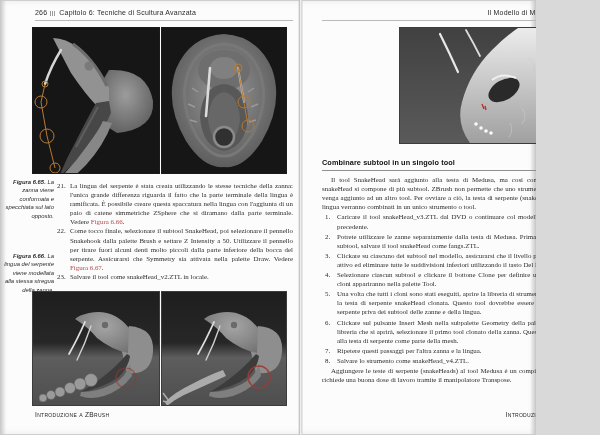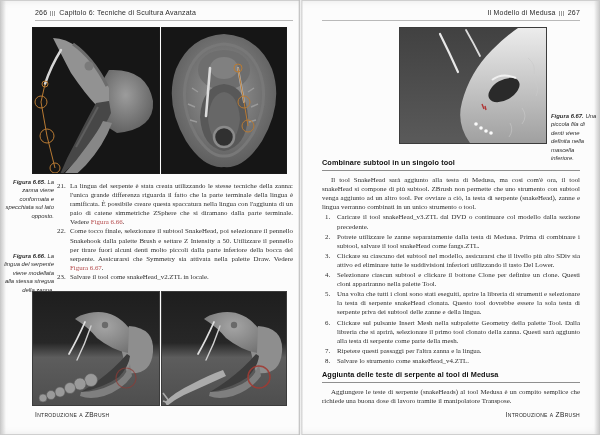--- a/index.html
+++ b/index.html
@@ -1,17 +1,17 @@
 <!DOCTYPE html>
 <html><head>
 <meta charset="utf-8">
 <style>
   html,body{margin:0;padding:0;}
   body{width:600px;height:435px;background:#d9d9d9;font-family:"Liberation Sans",sans-serif;}
-  #spread{position:relative;width:600px;height:435px;background:#fcfcfc;overflow:hidden;
+  #spread{position:relative;width:536px;height:435px;background:#fcfcfc;overflow:hidden;
           box-shadow:inset 0 0 0 1px #cfcfcf, inset 0 0 8px rgba(0,0,0,.10);}
   .edge-l{position:absolute;left:0;top:0;width:6px;height:435px;background:linear-gradient(90deg,#c9c9c9,rgba(255,255,255,0));}
   .edge-r{position:absolute;right:0;top:0;width:6px;height:435px;background:linear-gradient(270deg,#c9c9c9,rgba(255,255,255,0));}
   .gutter{position:absolute;left:298px;top:0;width:5px;height:435px;
           background:linear-gradient(90deg,rgba(255,255,255,0),#bdbdbd 35%,#ffffff 55%,#cccccc 75%,rgba(255,255,255,0));}
 
   
   .runhead{position:absolute;top:9px;font-size:7px;color:#2a2a2a;letter-spacing:.2px;white-space:nowrap;}
   .runhead-rule{position:absolute;top:20px;height:1px;background:#b9b9b9;}
   .sep{display:inline-block;width:6px;height:5px;margin:0 3px;vertical-align:-0.5px;
@@ -238,20 +238,19 @@
 
     <div class="rstep"><span class="num">1.</span><span>Caricare il tool snakeHead_v3.ZTL dal DVD o continuare col modello dalla sezione precedente.</span></div>
     <div class="rstep"><span class="num">2.</span><span>Potrete utilizzare le zanne separatamente dalla testa di Medusa. Prima di combinare i subtool, salvare il tool snakeHead come fangs.ZTL.</span></div>
     <div class="rstep"><span class="num">3.</span><span>Clickare su ciascuno dei subtool nel modello, assicurarsi che il livello più alto SDiv sia attivo ed eliminare tutte le suddivisioni inferiori utilizzando il tasto Del Lower.</span></div>
     <div class="rstep"><span class="num">4.</span><span>Selezionare ciascun subtool e clickare il bottone Clone per definire un clone. Questi cloni appariranno nella palette Tool.</span></div>
     <div class="rstep"><span class="num">5.</span><span>Una volta che tutti i cloni sono stati eseguiti, aprire la libreria di strumenti e selezionare la testa di serpente snakeHead clonata. Questo tool dovrebbe essere la sola testa di serpente priva dei subtool delle zanne e della lingua.</span></div>
     <div class="rstep"><span class="num">6.</span><span>Clickare sul pulsante Insert Mesh nella subpalette Geometry della palette Tool. Dalla libreria che si aprirà, selezionare il primo tool clonato della zanna. Questi sarà aggiunto alla testa di serpente come parte della mesh.</span></div>
     <div class="rstep"><span class="num">7.</span><span>Ripetere questi passaggi per l'altra zanna e la lingua.</span></div>
     <div class="rstep"><span class="num">8.</span><span>Salvare lo strumento come snakeHead_v4.ZTL.</span></div>
 
-    <div class="sect-head">Aggiunta delle teste di serpente al tool di Medusa</div>
     <p class="para">Aggiungere le teste di serpente (snakeHeads) al tool Medusa è un compito semplice che richiede una buona dose di lavoro tramite il manipolatore Transpose.</p>
   </div>
 
   <div class="footer" style="left:322px;width:258px;text-align:right;">Introduzione a ZBrush</div>
 
   <div class="gutter"></div>
 </div>
 
 </body></html>

